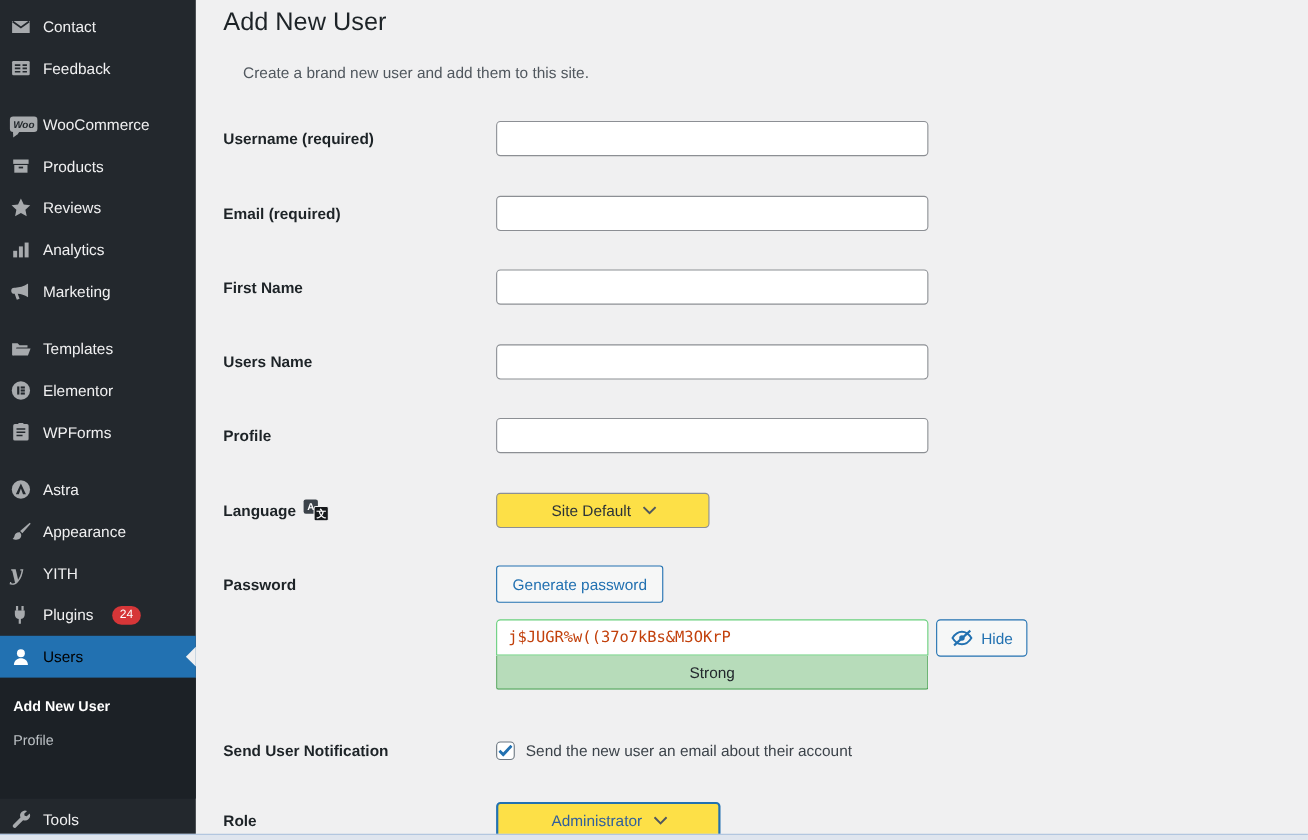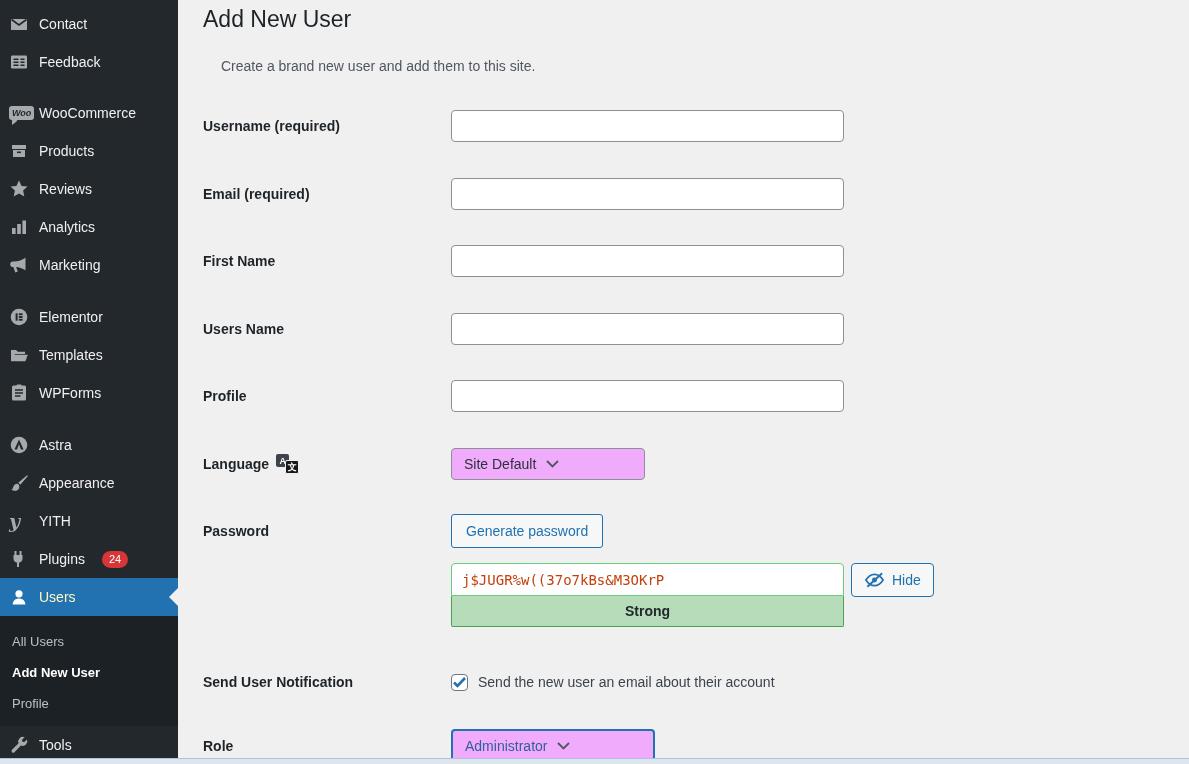--- a/index.html
+++ b/index.html
@@ -4,50 +4,50 @@
 <style>
   *{margin:0;padding:0;box-sizing:border-box}
   html,body{width:1189px;height:764px;overflow:hidden;background:#f0f0f1;
     font-family:"Liberation Sans",sans-serif;}
   
   .sidebar{position:absolute;left:0;top:0;width:178px;height:764px;background:#23282d;color:#f0f0f1;z-index:2}
   .pad5{height:5px}.gap13{height:13px}.gap14{height:14px}
   .mi{position:relative;height:38px;display:flex;align-items:center;gap:10px;padding-left:9px;font-size:14px;cursor:pointer}
   .mi .ico{width:20px;height:20px;display:flex;align-items:center;flex:none}
   .mi svg{display:block}
-  .mi.active{background:#2271b1;color:#fef9c3}
+  .mi.active{background:#2271b1;color:#000000}
   .mi.active::after{content:"";position:absolute;right:0;top:50%;margin-top:-9px;width:0;height:0;
     border:9px solid transparent;border-right:9px solid #f0f0f1}
   .badge{background:#d63638;color:#fff;border-radius:10px;font-size:11px;font-weight:400;padding:2px 7px;margin-left:7px;line-height:13px}
   .submenu{background:#1c2126;padding:10px 0 7px;height:110px}
   .smi{height:31px;line-height:31px;padding-left:12px;font-size:13px;color:#bbc0c4;cursor:pointer}
   .smi.current{color:#fff;font-weight:700}
   .woo-bubble{position:relative;background:#a7aaad;color:#23282d;font-size:9px;font-style:italic;font-weight:700;
     border-radius:3px;padding:2px 3px;line-height:10px}
   .woo-bubble::after{content:"";position:absolute;left:3px;bottom:-5px;border:3px solid transparent;
     border-top:4px solid #a7aaad;border-left:4px solid #a7aaad}
   .yith-y{font-family:"DejaVu Serif",serif;font-style:italic;font-weight:700;font-size:19px;color:#a7aaad;line-height:18px}
   
   .content{position:absolute;left:178px;top:0;width:1011px;height:764px;background:#f0f0f1}
   .page-title{position:absolute;left:25px;top:6px;font-size:23px;font-weight:400;color:#1d2327}
   .page-sub{position:absolute;left:43px;top:58px;font-size:14px;color:#50575e}
   .row{position:absolute;left:25px;height:32px;display:flex;align-items:center}
   .lab{width:248px;font-size:14px;font-weight:700;color:#1d2327;flex:none}
   .ti{width:393px;height:32px;border:1px solid #8c8f94;border-radius:4px;background:#fff;
     font-size:14px;padding:0 10px;color:#2c3338;font-family:"Liberation Sans",sans-serif;outline:none}
-  .sel{height:32px;background:#f0abfc;border:1px solid #8c8f94;border-radius:4px;display:flex;align-items:center;
-    justify-content:flex-start;padding:0 10px 0 12px;font-size:14px;color:#2c3338;cursor:pointer}
+  .sel{height:32px;background:#fde047;border:1px solid #8c8f94;border-radius:4px;display:flex;align-items:center;
+    justify-content:center;padding:0 10px 0 12px;font-size:14px;color:#2c3338;cursor:pointer}
   .sel .chev{margin-left:10px;display:flex}
   .gen-btn{height:34px;padding:0 14px;border:1px solid #2271b1;border-radius:3px;background:#f6f7f7;
     color:#2271b1;font-size:14px;cursor:pointer;font-family:"Liberation Sans",sans-serif}
   .pw-wrap{position:absolute;left:273px;top:563px;width:393px}
   .pw-input{width:393px;height:33px;border:1px solid #68cf7c;border-radius:4px 4px 0 0;background:#fff;
     font-family:"DejaVu Sans Mono",monospace;font-size:14px;padding:14px 10px;color:#c2410c;outline:none}
   .strength{width:393px;height:31px;background:#b7dcba;border:1px solid #4ba254;border-top:none;
-    display:flex;align-items:center;justify-content:center;font-weight:700;font-size:14px;color:#23282d;border-radius:0 0 2px 2px}
+    display:flex;align-items:center;justify-content:center;font-weight:400;font-size:14px;color:#23282d;border-radius:0 0 2px 2px}
   .hide-btn{position:absolute;left:673px;top:563px;height:34px;display:flex;align-items:center;gap:7px;
     padding:0 12px;border:1px solid #2271b1;border-radius:4px;background:#f6f7f7;color:#2271b1;font-size:14px;cursor:pointer;
     font-family:"Liberation Sans",sans-serif}
   .cb{width:17px;height:17px;border:1px solid #6c7781;border-radius:4px;background:#fff;display:flex;
     align-items:center;justify-content:center;cursor:pointer;flex:none}
   .cb-text{margin-left:10px;font-size:14px;color:#3c434a;cursor:pointer}
   .role-sel{width:204px;border:2px solid #2271b1;height:34px;color:#315f9c}
   .lang-sel{width:194px}
   .lang-icon{position:relative;display:inline-block;width:23px;height:20px;margin-left:7px;vertical-align:-5px}
   .li-back{position:absolute;left:0;top:0;width:13px;height:13px;background:#3c434a;color:#fff;font-size:9px;
@@ -129,43 +129,43 @@
         </svg>
     </span>
     <span>Marketing</span>
   </div>
 
   <div class="gap14"></div>
 
   <div class="mi">
     <span class="ico">
       <svg width="20" height="20" viewBox="0 0 20 20" fill="#a7aaad">
+          <path d="M2 5h5l1.8 1.8H16V9H6l-2.6 7H2z"></path>
+          <path d="M4.8 9.8h14l-2.4 6.4H2.5z"></path>
+        </svg>
+    </span>
+    <span>Templates</span>
+  </div>
+
+  <div class="mi">
+    <span class="ico">
+      <svg width="20" height="20" viewBox="0 0 20 20" fill="#a7aaad">
           <circle cx="10" cy="10" r="8.3"></circle>
           <rect x="6.6" y="6.3" width="2" height="7.4" fill="#23282d"></rect>
           <rect x="9.8" y="6.3" width="3.8" height="1.9" fill="#23282d"></rect>
           <rect x="9.8" y="9.05" width="3.8" height="1.9" fill="#23282d"></rect>
           <rect x="9.8" y="11.8" width="3.8" height="1.9" fill="#23282d"></rect>
         </svg>
     </span>
     <span>Elementor</span>
   </div>
 
   <div class="mi">
     <span class="ico">
       <svg width="20" height="20" viewBox="0 0 20 20" fill="#a7aaad">
-          <path d="M2 5h5l1.8 1.8H16V9H6l-2.6 7H2z"></path>
-          <path d="M4.8 9.8h14l-2.4 6.4H2.5z"></path>
-        </svg>
-    </span>
-    <span>Templates</span>
-  </div>
-
-  <div class="mi">
-    <span class="ico">
-      <svg width="20" height="20" viewBox="0 0 20 20" fill="#a7aaad">
           <rect x="3" y="2.5" width="14" height="15" rx="1.5"></rect>
           <rect x="7.5" y="1.5" width="5" height="2.6" rx="1"></rect>
           <path stroke="#23282d" stroke-width="1.4" d="M6 7h8M6 10h8M6 13h5.5"></path>
         </svg>
     </span>
     <span>WPForms</span>
   </div>
 
   <div class="gap14"></div>
 
@@ -211,21 +211,20 @@
     <span class="ico">
       <svg width="20" height="20" viewBox="0 0 20 20" fill="#ffffff">
           <circle cx="10" cy="6.8" r="3.6"></circle>
           <path d="M3.6 17.5c.3-4 3-6 6.4-6s6.1 2 6.4 6z"></path>
         </svg>
     </span>
     <span>Users</span>
   </div>
 
   <div class="submenu">
-    <div class="smi">All Users</div>
     <div class="smi current">Add New User</div>
     <div class="smi">Profile</div>
   </div>
 
   <div class="mi">
     <span class="ico">
       <svg width="20" height="20" viewBox="0 0 20 20" fill="#a7aaad">
           <path d="M18 4.6a4.6 4.6 0 0 1-6 6L5.4 17.2a1.7 1.7 0 0 1-2.4-2.4L9.6 8.2a4.6 4.6 0 0 1 6-6L13 4.8l.4 1.9 1.9.4z"></path>
         </svg>
     </span>

